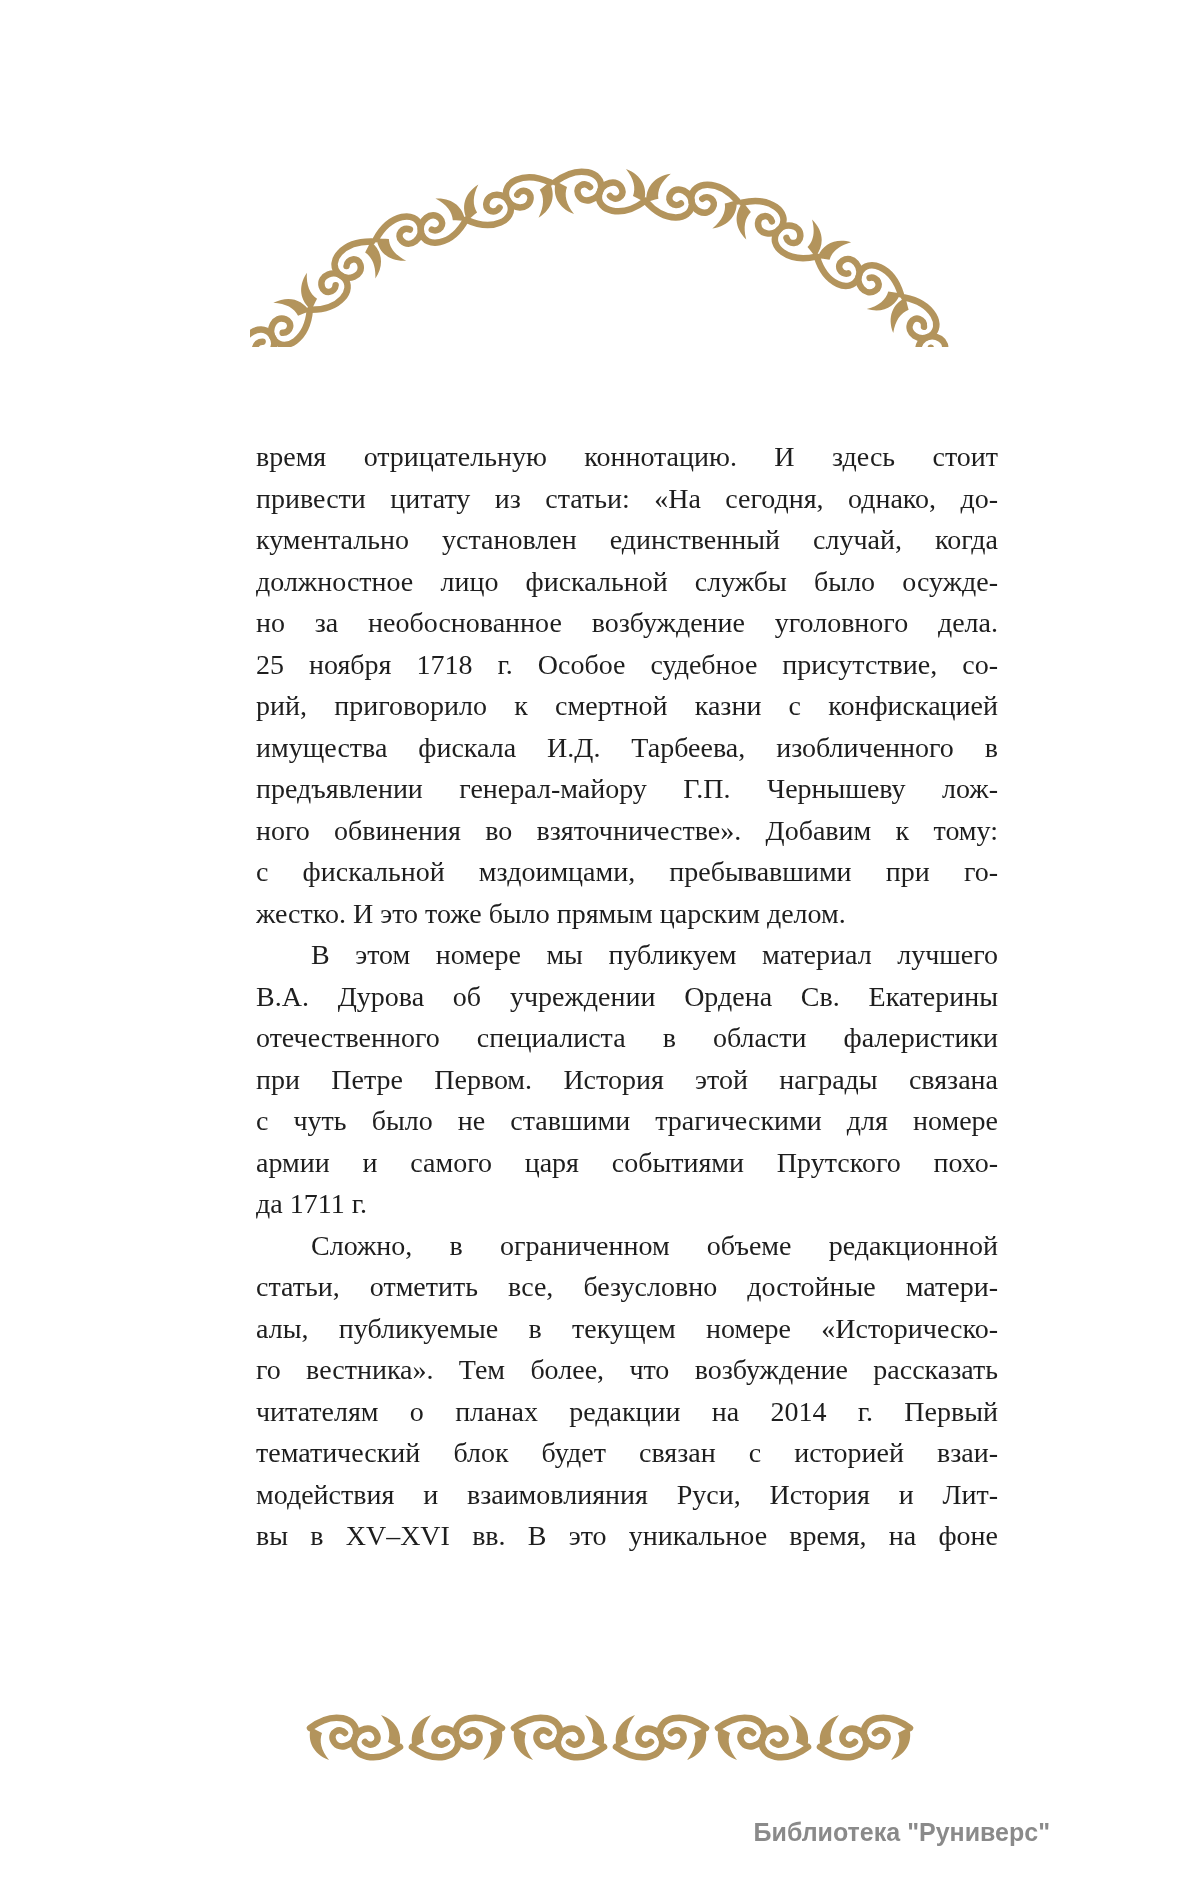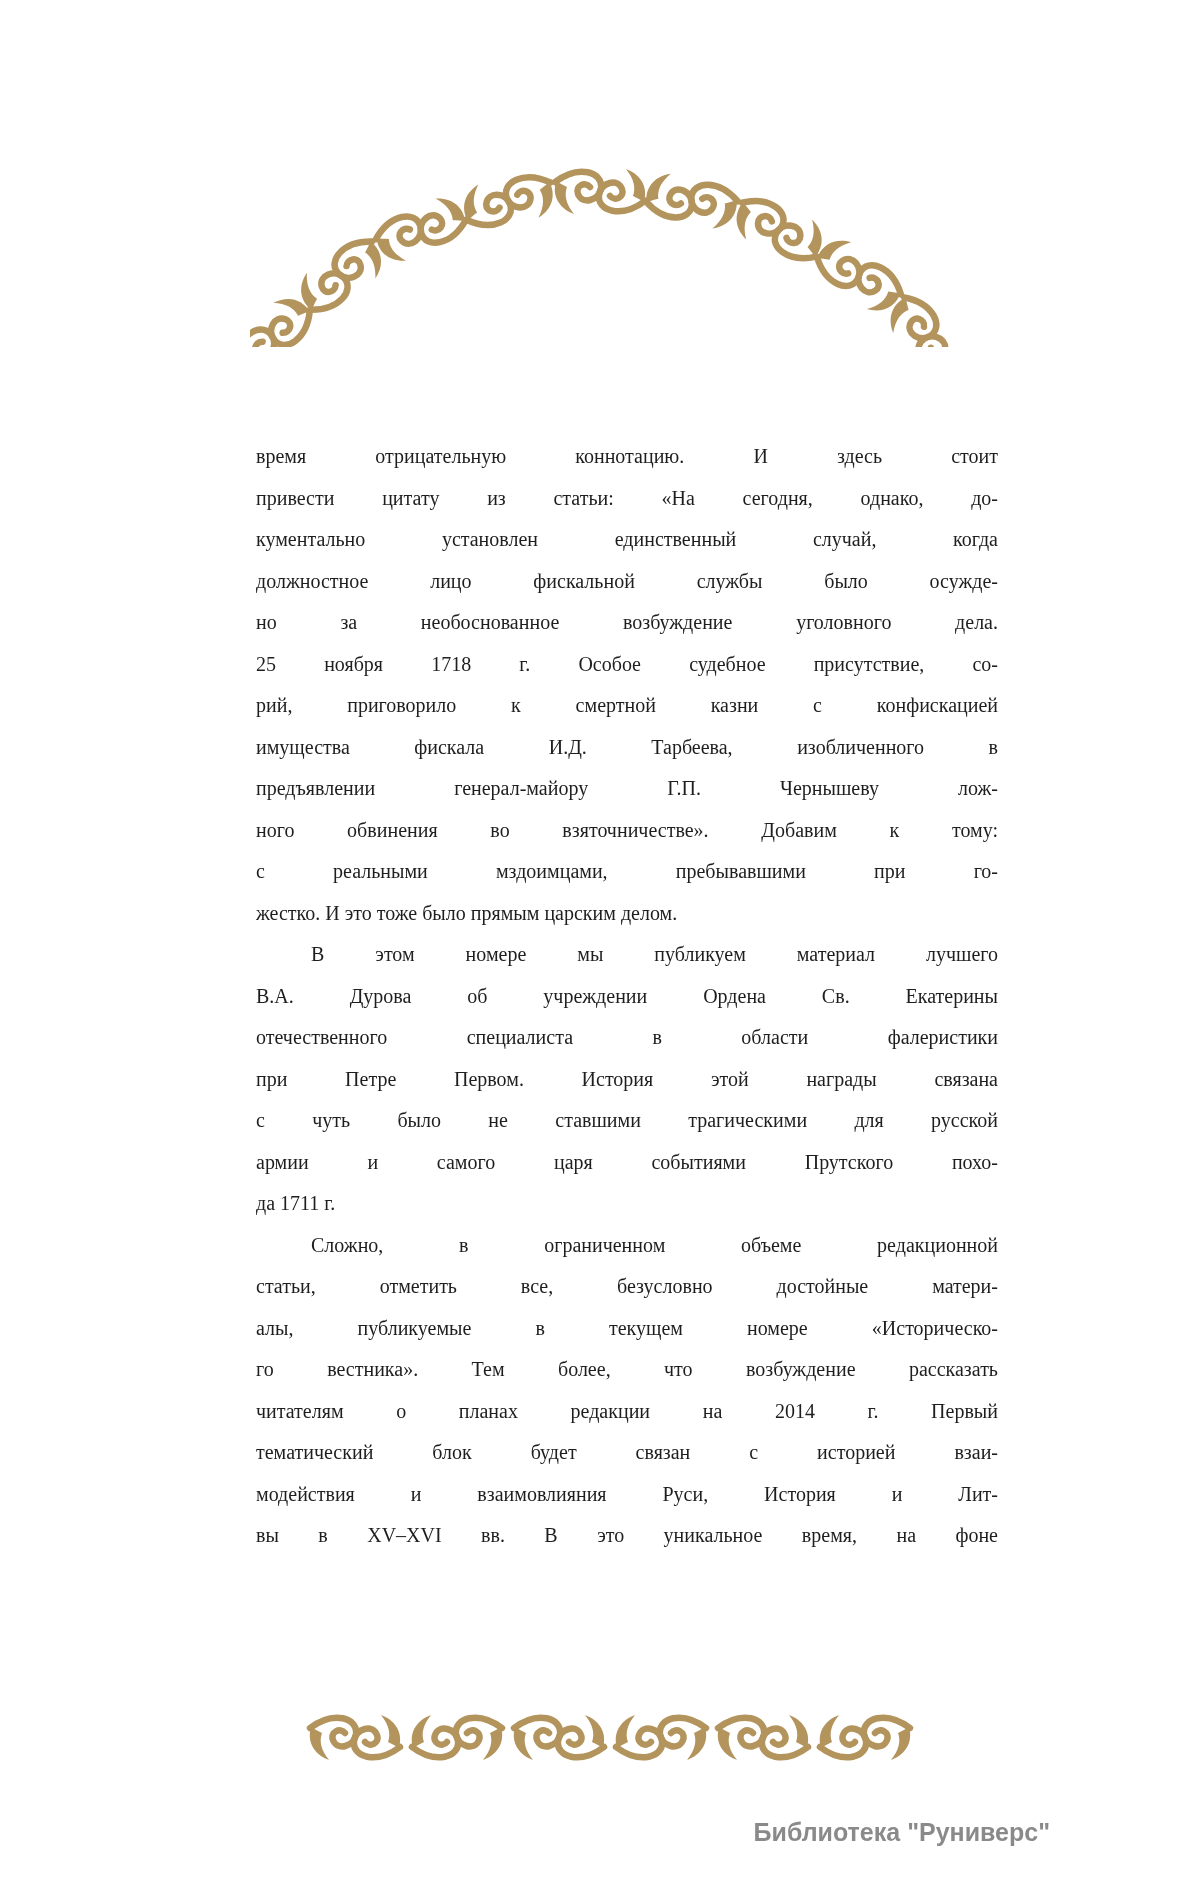--- a/index.html
+++ b/index.html
@@ -6,21 +6,21 @@
   .page {
     position:relative; width:1200px; height:1877px;
     background:#ffffff; overflow:hidden;
     font-family:"Liberation Serif", serif;
   }
   .ornament { position:absolute; color:var(--ornament,#b3945c); }
   .arch { left:250px; top:152px; width:700px; height:195px; }
   .band { left:304px; top:1712px; width:612px; height:51px; }
   .article {
     position:absolute; left:256px; top:436px; width:742px;
-    color:var(--text,#1e1e1e); font-size:20px; line-height:41.5px;
+    color:var(--text,#1e1e1e); font-size:28px; line-height:41.5px;
   }
   .line {
     height:41.5px; overflow:hidden;
     text-align:justify; text-align-last:justify;
   }
   .line.end { text-align-last:left; }
   .line.ind { text-indent:55px; }
   .watermark {
     position:absolute; top:1820px; right:150px;
     font-family:"Liberation Sans", sans-serif;
@@ -57,27 +57,27 @@
       <div class="line">время отрицательную коннотацию. И здесь стоит</div>
       <div class="line">привести цитату из статьи: «На сегодня, однако, до-</div>
       <div class="line">кументально установлен единственный случай, когда</div>
       <div class="line">должностное лицо фискальной службы было осужде-</div>
       <div class="line">но за необоснованное возбуждение уголовного дела.</div>
       <div class="line">25 ноября 1718 г. Особое судебное присутствие, со-</div>
       <div class="line">рий, приговорило к смертной казни с конфискацией</div>
       <div class="line">имущества фискала И.Д. Тарбеева, изобличенного в</div>
       <div class="line">предъявлении генерал-майору Г.П. Чернышеву лож-</div>
       <div class="line">ного обвинения во взяточничестве». Добавим к тому:</div>
-      <div class="line">с реальными мздоимцами, пребывавшими при го-</div>
+      <div class="line">с фискальной мздоимцами, пребывавшими при го-</div>
       <div class="line end">жестко. И это тоже было прямым царским делом.</div>
       <div class="line ind">В этом номере мы публикуем материал лучшего</div>
       <div class="line">В.А. Дурова об учреждении Ордена Св. Екатерины</div>
       <div class="line">отечественного специалиста в области фалеристики</div>
       <div class="line">при Петре Первом. История этой награды связана</div>
-      <div class="line">с чуть было не ставшими трагическими для русской</div>
+      <div class="line">с чуть было не ставшими трагическими для номере</div>
       <div class="line">армии и самого царя событиями Прутского похо-</div>
       <div class="line end">да 1711 г.</div>
       <div class="line ind">Сложно, в ограниченном объеме редакционной</div>
       <div class="line">статьи, отметить все, безусловно достойные матери-</div>
       <div class="line">алы, публикуемые в текущем номере «Историческо-</div>
       <div class="line">го вестника». Тем более, что возбуждение рассказать</div>
       <div class="line">читателям о планах редакции на 2014 г. Первый</div>
       <div class="line">тематический блок будет связан с историей взаи-</div>
       <div class="line">модействия и взаимовлияния Руси, История и Лит-</div>
       <div class="line">вы в XV–XVI вв. В это уникальное время, на фоне</div>

